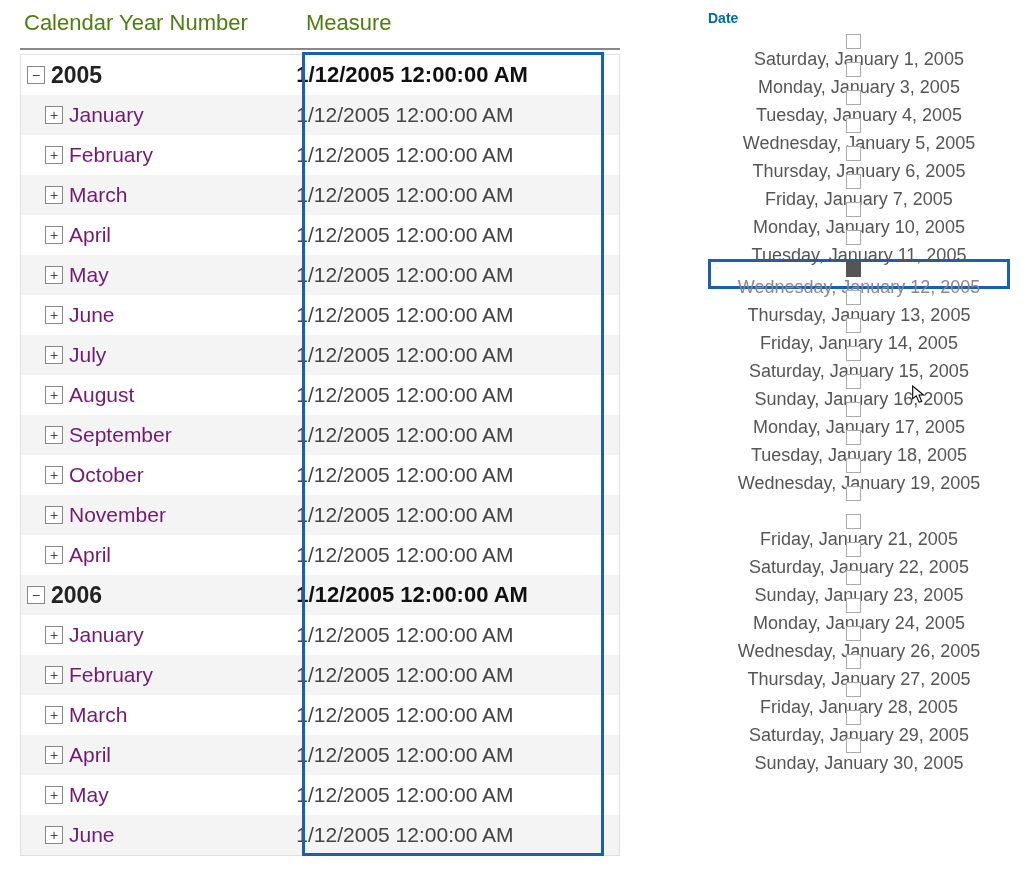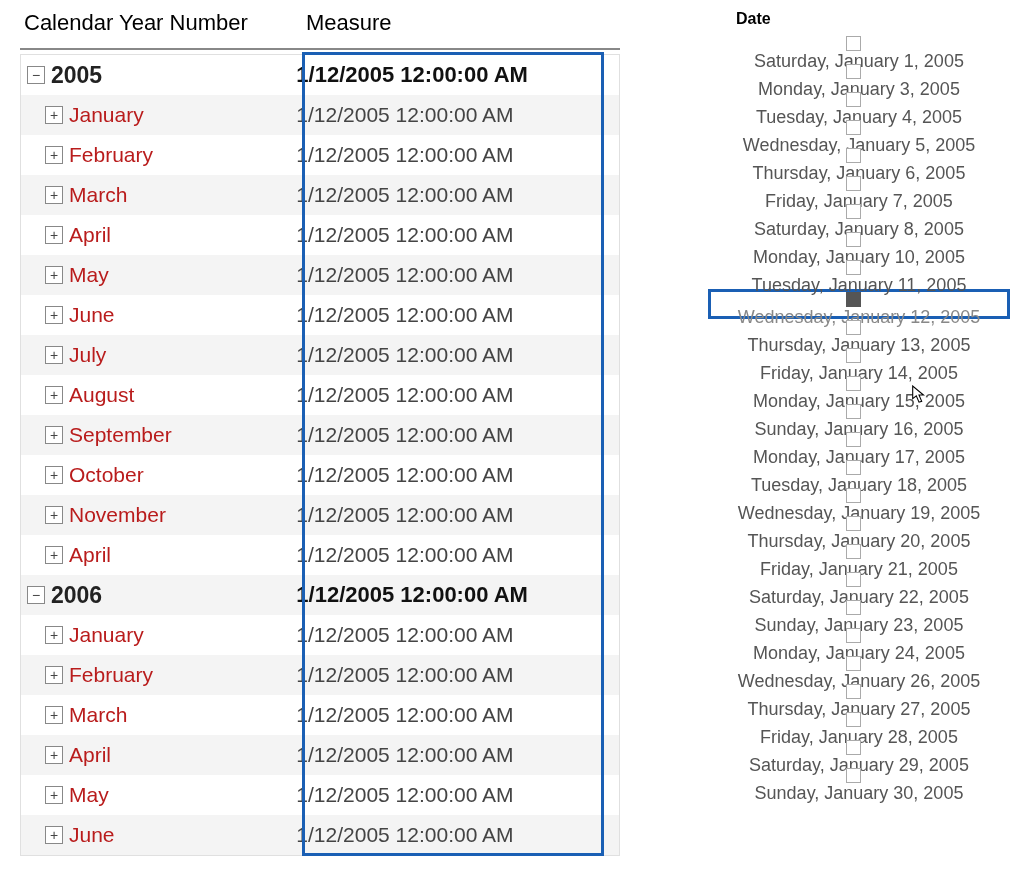--- a/index.html
+++ b/index.html
@@ -15,21 +15,21 @@
   .container {
     display: flex;
     padding: 10px 0 0 20px;
   }
   .left {
     width: 600px;
   }
   .headers {
     display: flex;
     font-size: 22px;
-    color: #000000;
+    color: #4d7c0f;
     padding-bottom: 12px;
     padding-left: 4px;
   }
   .header-col1 { width: 270px; }
   .header-col2 { width: 300px; margin-left: 12px; }
   .divider {
     height: 2px;
     background: #888;
     margin-bottom: 4px;
   }
@@ -58,21 +58,21 @@
   }
   .year-label {
     font-weight: 700;
     font-size: 23px;
     color: #222;
     padding-left: 6px;
   }
   .month-label {
     font-size: 21px;
     padding-left: 6px;
-    color: #b91c1c;
+    color: #701a75;
   }
   .measure-bold {
     font-weight: 700;
     font-size: 22px;
     color: #111;
   }
   .indent-year { margin-left: 2px; }
   .indent-month { margin-left: 20px; }
   .exp-btn {
     width: 18px;
@@ -94,25 +94,24 @@
     position: absolute;
     border: 3px solid #1a5fb4;
     pointer-events: none;
   }
   .right {
     padding-left: 88px;
     width: 390px;
   }
   .right-title {
     font-weight: 700;
-    font-size: 16px;
-    color: #000000;
+    font-size: 14px;
+    color: #0369a1;
     margin-bottom: 8px;
     padding-top:0px;
-    margin-left:28px;
   }
   .check-row {
     display: flex;
     align-items: center;
     height: 28px;
     font-size: 18px;
     color: #555;
     padding: 0 4px;
     flex-direction: column;
   }
@@ -320,65 +319,60 @@
         <div class="check-row">
           <span class="checkbox"></span>
           <span>Thursday, January 6, 2005</span>
         </div>
         <div class="check-row">
           <span class="checkbox"></span>
           <span>Friday, January 7, 2005</span>
         </div>
         <div class="check-row">
           <span class="checkbox"></span>
-          <span>Saturday, January 8, 2005</span>
-        </div>
-        <div class="check-row">
-          <span class="checkbox"></span>
           <span>Monday, January 10, 2005</span>
         </div>
         <div class="check-row">
           <span class="checkbox"></span>
           <span>Tuesday, January 11, 2005</span>
         </div>
         <div class="check-row selected">
           <span class="checkbox"></span>
           <span>Wednesday, January 12, 2005</span>
         </div>
         <div class="check-row">
           <span class="checkbox"></span>
           <span>Thursday, January 13, 2005</span>
         </div>
         <div class="check-row">
           <span class="checkbox"></span>
           <span>Friday, January 14, 2005</span>
         </div>
         <div class="check-row">
           <span class="checkbox"></span>
-          <span>Monday, January 15, 2005</span>
+          <span>Saturday, January 15, 2005</span>
         </div>
         <div class="check-row">
           <span class="checkbox"></span>
           <span>Sunday, January 16, 2005</span>
         </div>
         <div class="check-row">
           <span class="checkbox"></span>
           <span>Monday, January 17, 2005</span>
         </div>
         <div class="check-row">
           <span class="checkbox"></span>
           <span>Tuesday, January 18, 2005</span>
         </div>
         <div class="check-row">
           <span class="checkbox"></span>
           <span>Wednesday, January 19, 2005</span>
         </div>
         <div class="check-row">
           <span class="checkbox"></span>
-          <span>Thursday, January 20, 2005</span>
         </div>
         <div class="check-row">
           <span class="checkbox"></span>
           <span>Friday, January 21, 2005</span>
         </div>
         <div class="check-row">
           <span class="checkbox"></span>
           <span>Saturday, January 22, 2005</span>
         </div>
         <div class="check-row">

